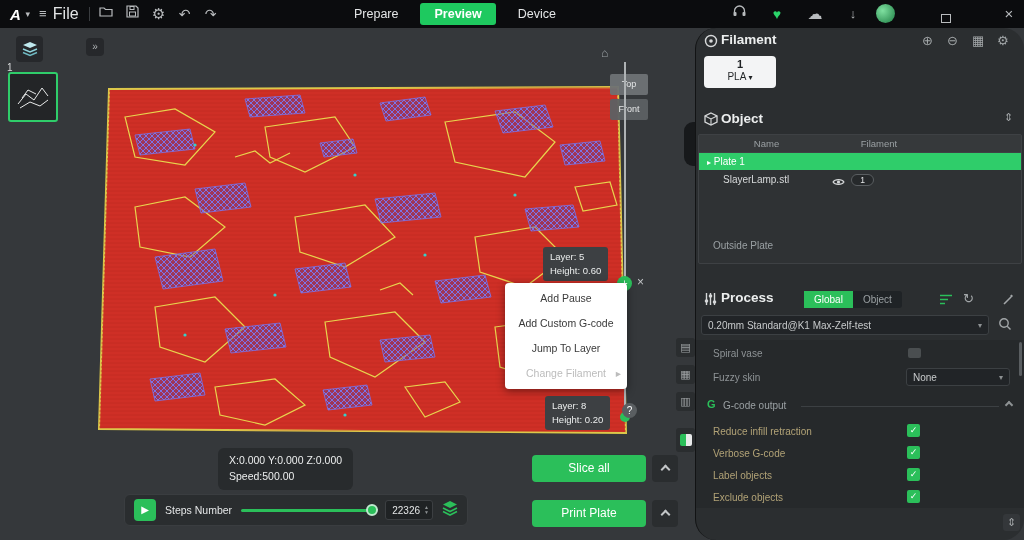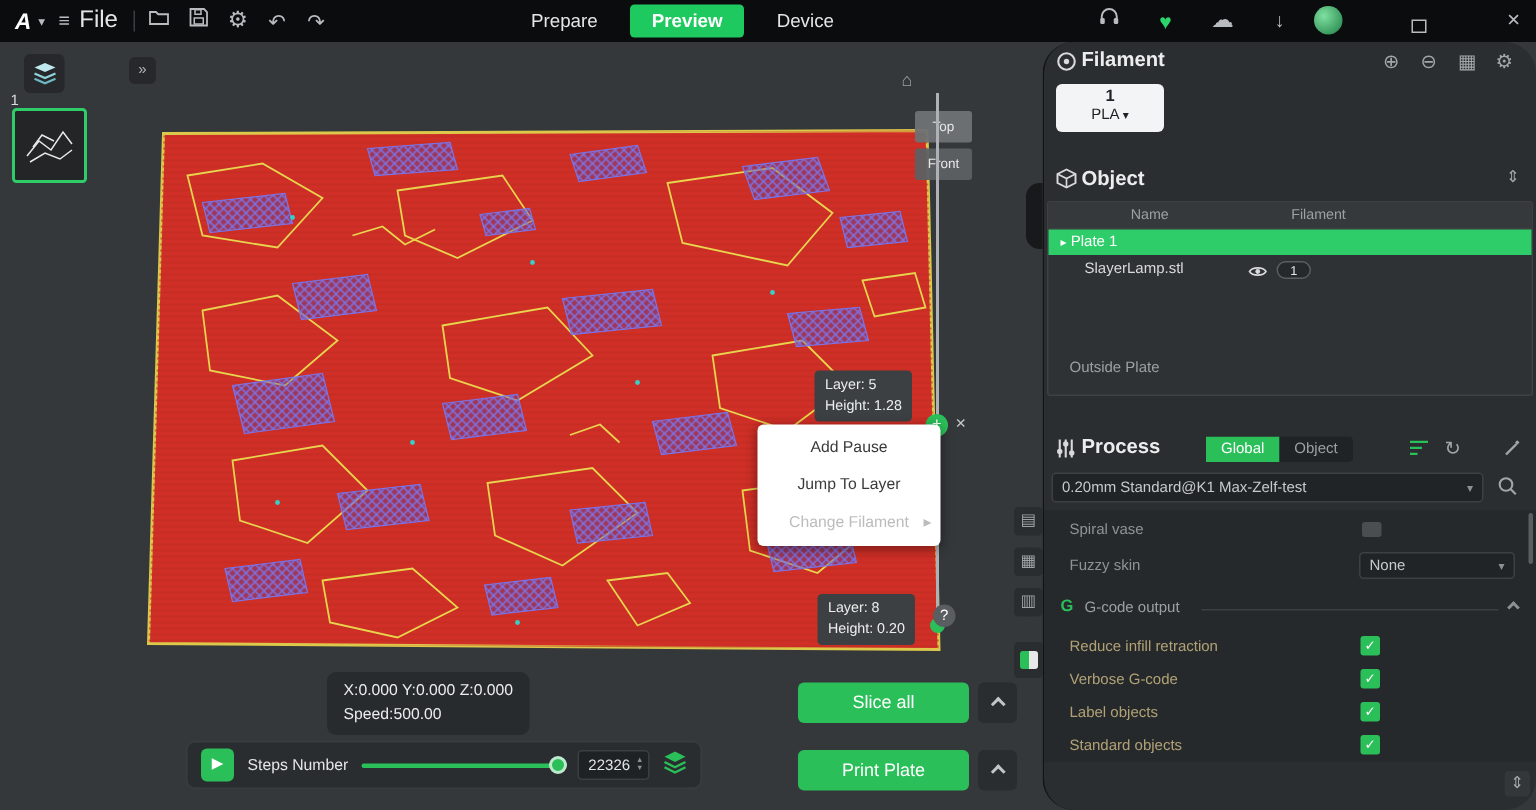--- a/index.html
+++ b/index.html
@@ -182,27 +182,28 @@
       </svg>
     </div>
 
     <span class="abs" style="left:601px;top:18px;color:#9aa0a3;font-size:12px;">⌂</span>
     <div class="abs vcube" style="left:610px;top:46px;width:38px;height:21px;">Top</div>
     <div class="abs vcube" style="left:610px;top:71px;width:38px;height:21px;background:#5d6164;">Front</div>
 
     <div class="abs" style="left:624px;top:34px;width:2px;height:358px;background:#aeb2b4;"></div>
     <div class="abs tt" style="left:543px;top:219px;">
       <div>Layer: 5</div>
-      <div>Height: 1.28</div>
+      <div>Height: 0.60</div>
     </div>
     <div class="abs" style="left:617px;top:248px;width:15px;height:15px;background:#2bbf5a;border-radius:50%;color:#fff;font-size:11px;line-height:14px;text-align:center;">+</div>
     <span class="abs" style="left:637px;top:247px;color:#c3c6c8;font-size:12px;">×</span>
 
     <div class="abs menu" style="left:505px;top:255px;width:122px;">
       <div class="menu-item">Add Pause</div>
+      <div class="menu-item">Add Custom G-code</div>
       <div class="menu-item">Jump To Layer</div>
       <div class="menu-item disabled">
         <span>Change Filament</span>
         <span class="abs" style="right:6px;top:0;">▸</span>
       </div>
     </div>
 
     <div class="abs tt" style="left:545px;top:368px;">
       <div>Layer: 8</div>
       <div>Height: 0.20</div>
@@ -369,20 +370,20 @@
 
       <div class="abs set-label mod" style="left:17px;top:86px;">Reduce infill retraction</div>
       <span class="abs ckbx" style="left:211px;top:84px;">✓</span>
 
       <div class="abs set-label mod" style="left:17px;top:108px;">Verbose G-code</div>
       <span class="abs ckbx" style="left:211px;top:106px;">✓</span>
 
       <div class="abs set-label mod" style="left:17px;top:130px;">Label objects</div>
       <span class="abs ckbx" style="left:211px;top:128px;">✓</span>
 
-      <div class="abs set-label mod" style="left:17px;top:152px;">Standard objects</div>
+      <div class="abs set-label mod" style="left:17px;top:152px;">Exclude objects</div>
       <span class="abs ckbx" style="left:211px;top:150px;">✓</span>
     </div>
 
     <div class="abs" style="left:307px;top:486px;width:17px;height:17px;background:#34373a;border-radius:3px;color:#a2a6a8;font-size:11px;line-height:16px;text-align:center;">⇕</div>
   </div>
 
 </div>
 
 </body></html>

